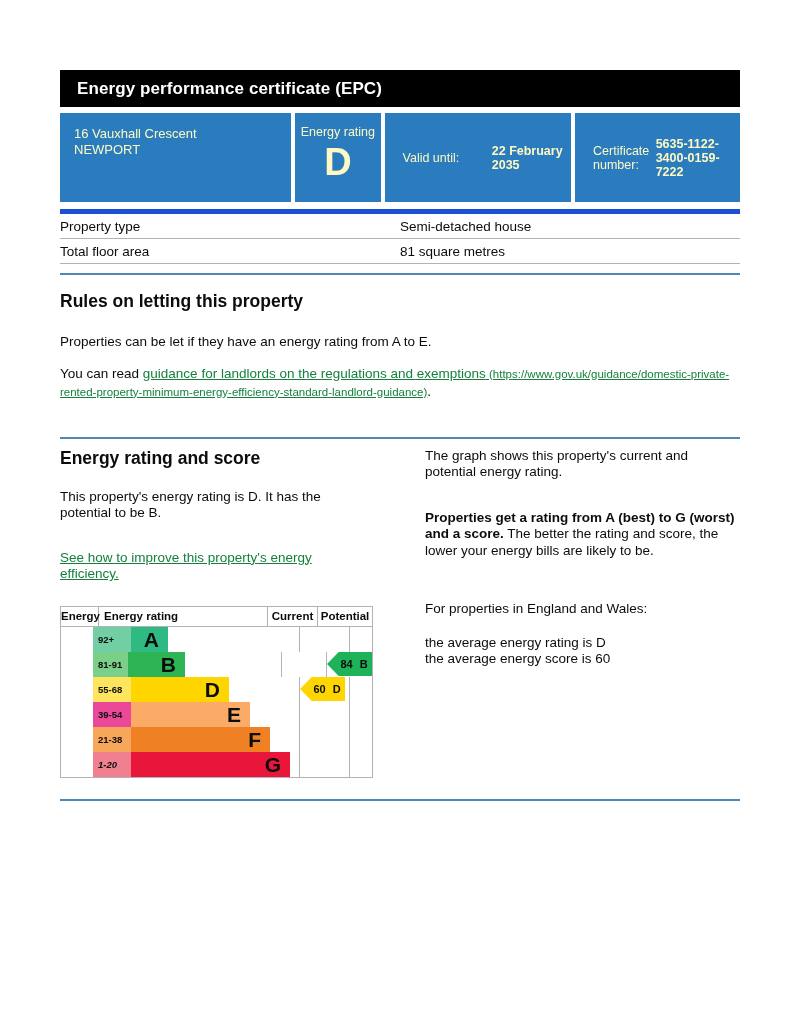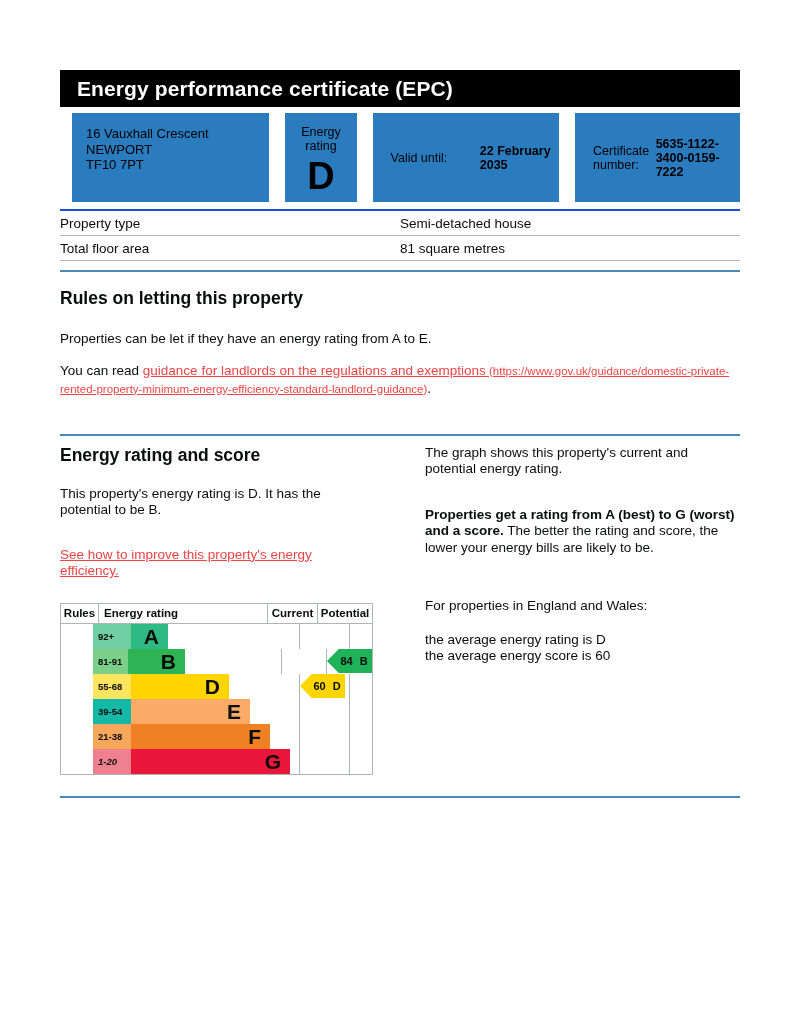--- a/index.html
+++ b/index.html
@@ -17,50 +17,50 @@
 
   
   .title-bar {
     margin-top: 70px;
     height: 37px;
     background: #000000;
     display: flex;
     align-items: center;
     padding-left: 17px;
   }
-  .title-bar h1 { color: #ffffff; font-size: 21px; font-weight: bold; letter-spacing: 0.1px; }
+  .title-bar h1 { color: #ffffff; font-size: 17px; font-weight: bold; letter-spacing: 0.1px; }
 
   
   .summary-row { margin-top: 6px; display: flex; gap: 4px; height: 89px; }
-  .blue-box { background: #2b7cbf; color: #000000; margin-left: 12px; }
+  .blue-box { background: #2b7cbf; color: #fef9c3; }
   .address-box { width: 247px; padding: 13px 14px; font-size: 13px; line-height: 15.5px; }
   .rating-box { width: 92px; text-align: center; padding-top: 12px; }
   .rating-box .rating-label { font-size: 12.5px; }
   .rating-box .rating-value { font-size: 38px; font-weight: bold; line-height: 46px; }
   .right-col { flex: 1; display: flex; flex-direction: row; gap: 4px; }
   .kv-box { flex: 1; display: flex; align-items: center; padding-left: 18px; font-size: 12.5px; }
   .kv-box .kv-label { width: 115px; }
   .kv-box .kv-value { font-weight: bold; }
 
   
-  .prop-table { margin-top: 7px; border-top: 2px solid #1d4ed8; font-size: 13.5px; }
+  .prop-table { margin-top: 7px; border-top: 5px solid #1d4ed8; font-size: 13.5px; }
   .prop-row { display: flex; height: 25px; align-items: center; border-bottom: 1px solid #b1b4b6; }
   .prop-row .p-label { width: 340px; }
 
   .blue-rule { height: 2px; background: #4e88b4; border: none; }
   .rule-1 { margin-top: 9px; }
   .rule-2 { margin-top: 36px; }
   .rule-3 { margin-top: 21px; }
 
   h2 { font-size: 17.5px; font-weight: bold; color: #0b0c0c; }
   .rules-heading { margin-top: 16px; }
   p, .para { font-size: 13.5px; line-height: 16.5px; }
   .rules-para { margin-top: 22px; }
   .rules-link-para { margin-top: 14px; line-height: 17px; }
-  a.doc-link { color: #ef4444; text-decoration: underline; cursor: pointer; }
+  a.doc-link { color: #15803d; text-decoration: underline; cursor: pointer; }
   .url-small { font-size: 11.5px; }
 
   
   .two-col { display: flex; margin-top: 9px; }
   .left-col { width: 315px; }
   .left-col h2 { margin-top: 0; }
   .left-col .summary-para { margin-top: 20px; width: 300px; }
   .improve-link { display: inline-block; margin-top: 28px; width: 280px; font-size: 13.5px; line-height: 16.5px; }
   .right-text-col { margin-left: 50px; width: 315px; }
   .right-text-col .p1 { margin-top: 0; }
@@ -103,21 +103,20 @@
   <div class="content">
 
     <div class="title-bar">
       <h1>Energy performance certificate (EPC)</h1>
     </div>
 
     <div class="summary-row">
       <div class="blue-box address-box">
         <div>16 Vauxhall Crescent</div>
         <div>NEWPORT</div>
-        <div>TF10 7PT</div>
       </div>
       <div class="blue-box rating-box">
         <div class="rating-label">Energy rating</div>
         <div class="rating-value">D</div>
       </div>
       <div class="right-col">
         <div class="blue-box kv-box">
           <span class="kv-label">Valid until:</span>
           <span class="kv-value">22 February 2035</span>
         </div>
@@ -150,21 +149,21 @@
     <div class="blue-rule rule-2"></div>
 
     <div class="two-col">
       <div class="left-col">
         <h2>Energy rating and score</h2>
         <p class="summary-para">This property's energy rating is D. It has the potential to be B.</p>
         <a class="doc-link improve-link">See how to improve this property's energy efficiency.</a>
 
         <div class="epc-chart">
           <div class="chart-header">
-            <div class="h-score">Rules</div>
+            <div class="h-score">Energy</div>
             <div class="h-rating">Energy rating</div>
             <div class="h-current">Current</div>
             <div class="h-potential">Potential</div>
           </div>
           <div id="chart-body">
               <div class="chart-row">
                 <div class="cell-score" style="background: rgb(114, 207, 163);">92+</div>
                 <div class="cell-bar">
                   <div class="band-bar" style="width: 37px; background: rgb(46, 186, 130);">
                     <span class="band-letter">A</span>
@@ -197,21 +196,21 @@
                 </div>
                 <div class="cell-current">
                   <div class="arrow" style="background: rgb(255, 213, 0);">
                     <span>60</span>
                     <span>D</span>
                   </div>
                 </div>
                 <div class="cell-potential"></div>
               </div>
               <div class="chart-row">
-                <div class="cell-score" style="background: #14b8a6;">39-54</div>
+                <div class="cell-score" style="background: #ec4899;">39-54</div>
                 <div class="cell-bar">
                   <div class="band-bar" style="width: 119px; background: rgb(251, 170, 103);">
                     <span class="band-letter">E</span>
                   </div>
                 </div>
                 <div class="cell-current"></div>
                 <div class="cell-potential"></div>
               </div>
               <div class="chart-row">
                 <div class="cell-score" style="background: rgb(247, 167, 90);">21-38</div>

